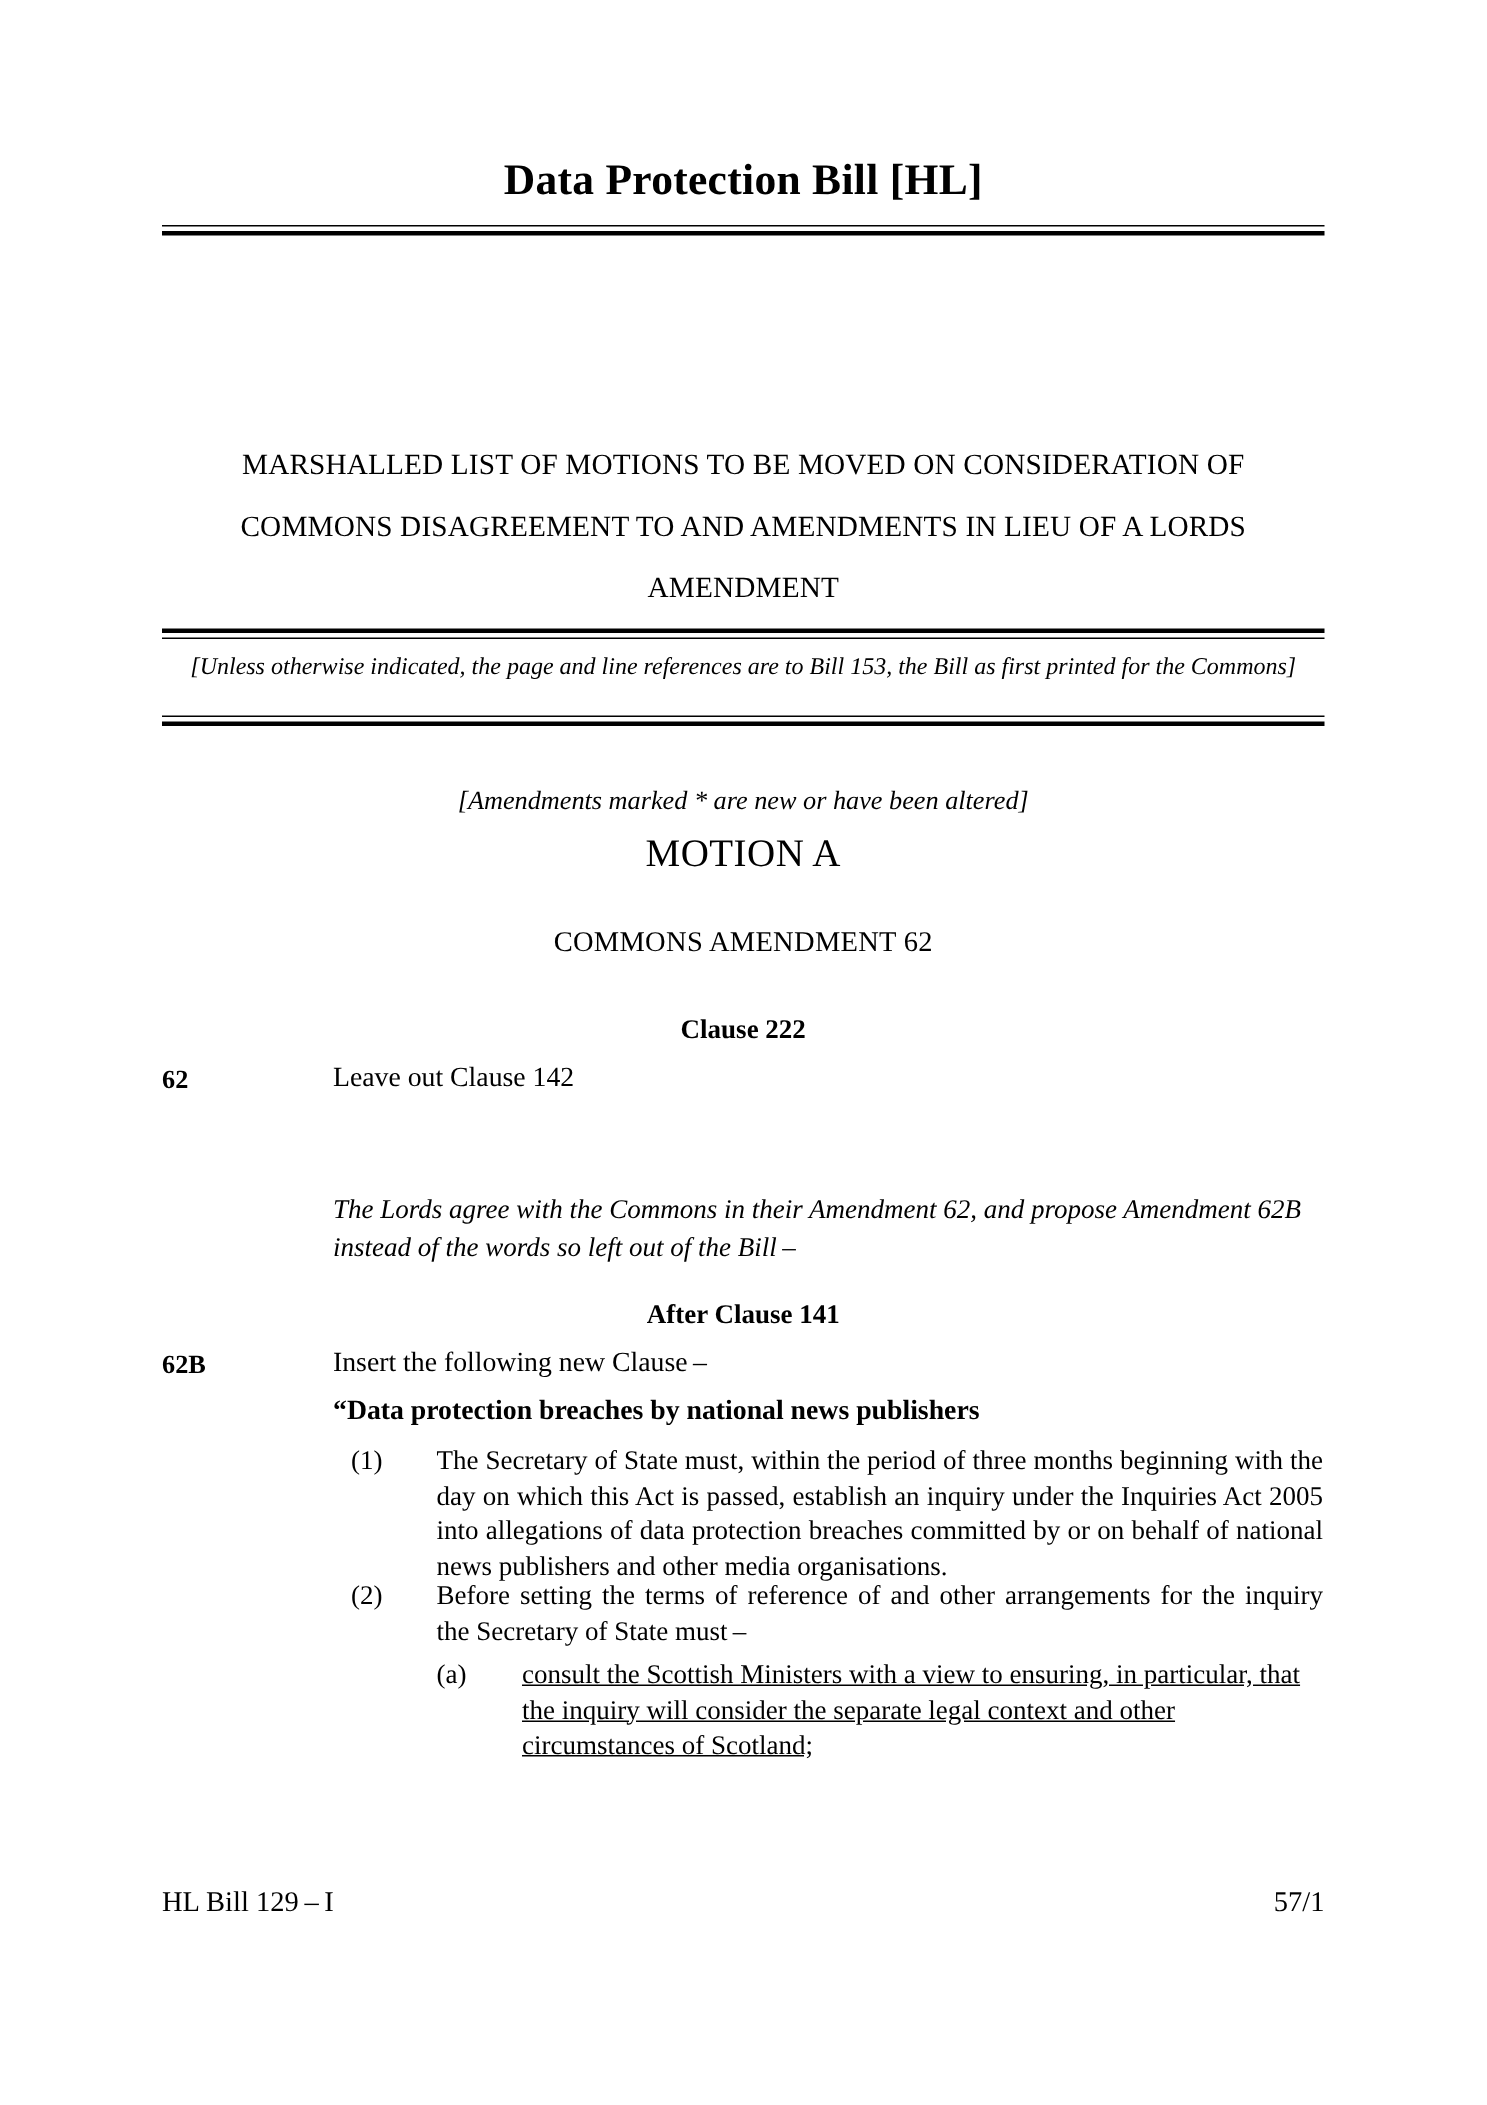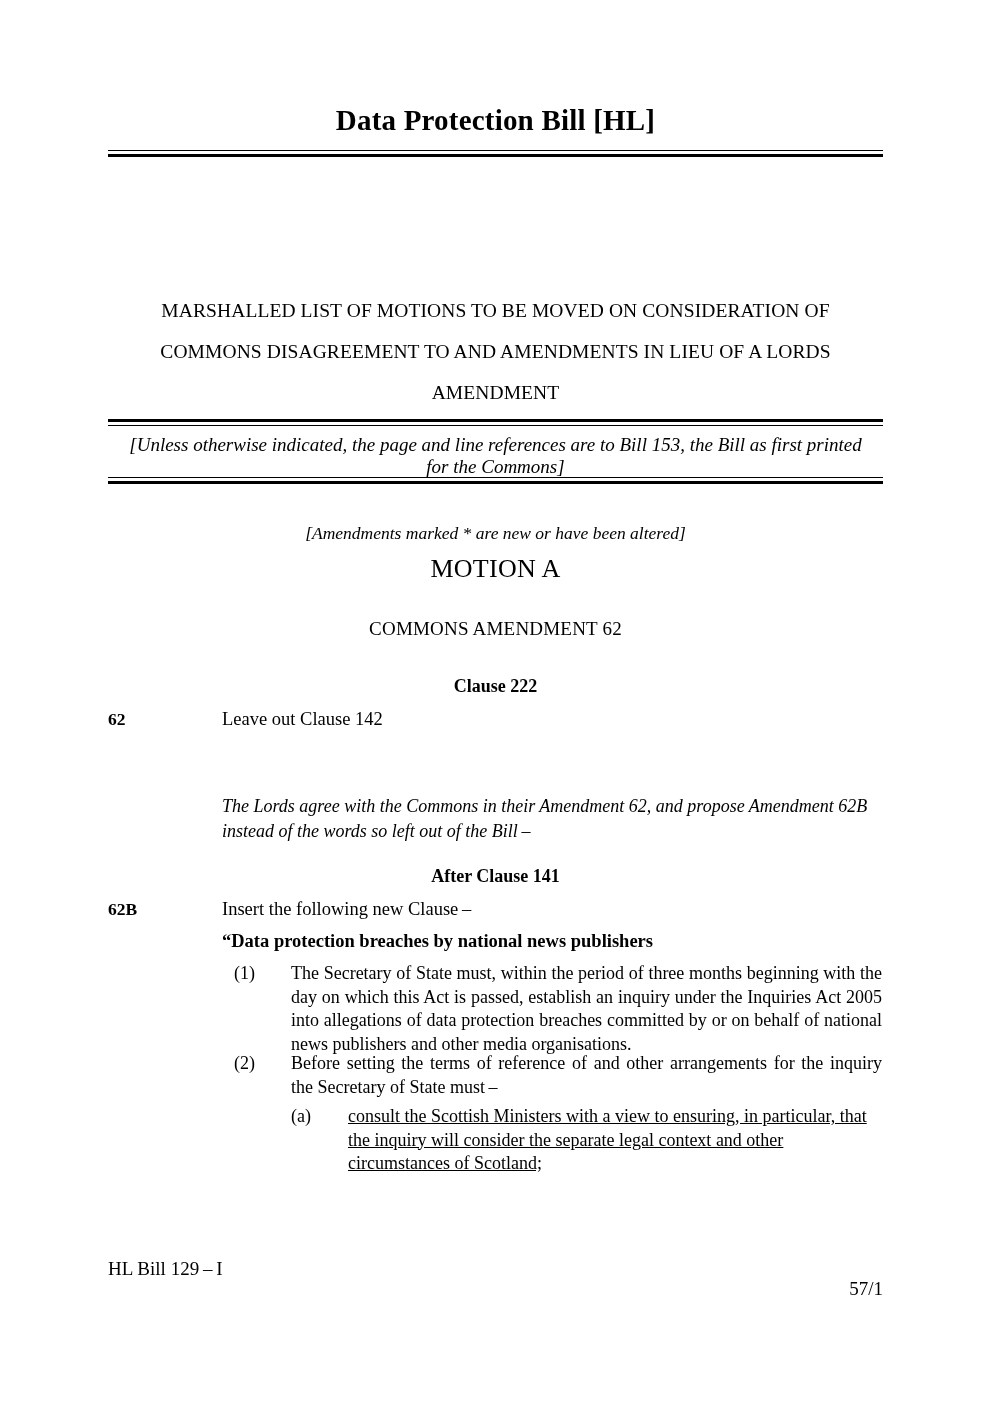--- a/index.html
+++ b/index.html
@@ -58,21 +58,21 @@
   }
 
   
   .note-block {
     position: absolute;
     left: 118px;
     top: 434px;
     width: 755px;
     text-align: center;
     font-style: italic;
-    font-size: 19px;
+    font-size: 16px;
     line-height: 22px;
   }
 
   
   .marked-note {
     position: absolute;
     left: 108px;
     top: 523px;
     width: 775px;
     text-align: center;
@@ -200,21 +200,21 @@
 
   
   .footer {
     position: absolute;
     left: 108px;
     top: 1258px;
     width: 775px;
     font-size: 19px;
   }
   .footer-left { float: left; }
-  .footer-right { float: right; margin-top: 20px; }
+  .footer-right { float: right; }
 </style>
 </head>
 <body>
 
 <div class="page">
 
   <div class="doc-title">Data Protection Bill [HL]</div>
 
   <div class="rule-block" style="top:150px;">
     <div class="rule-thin"></div>

